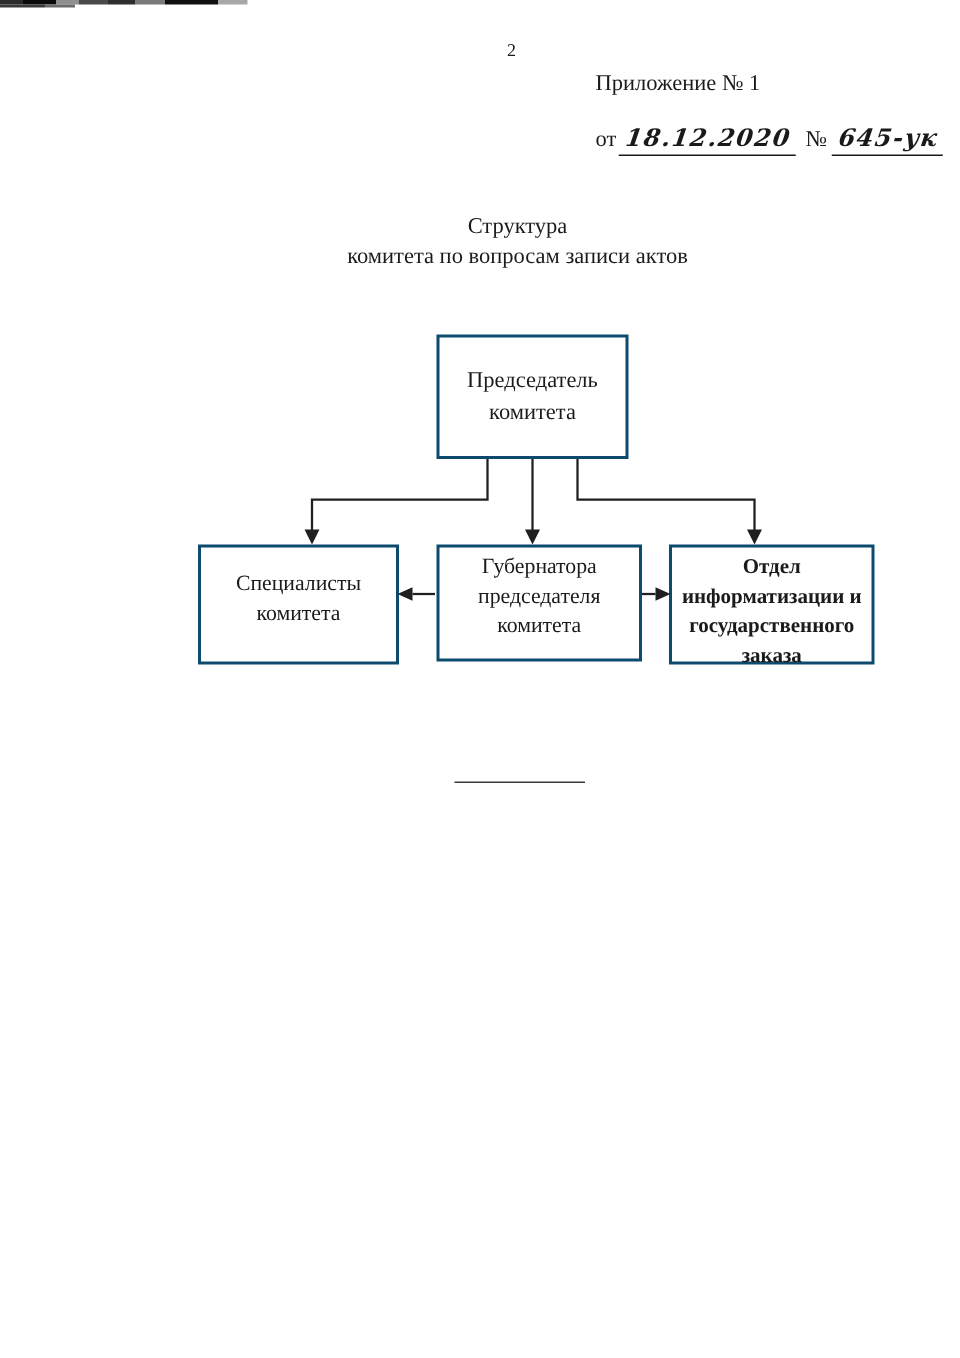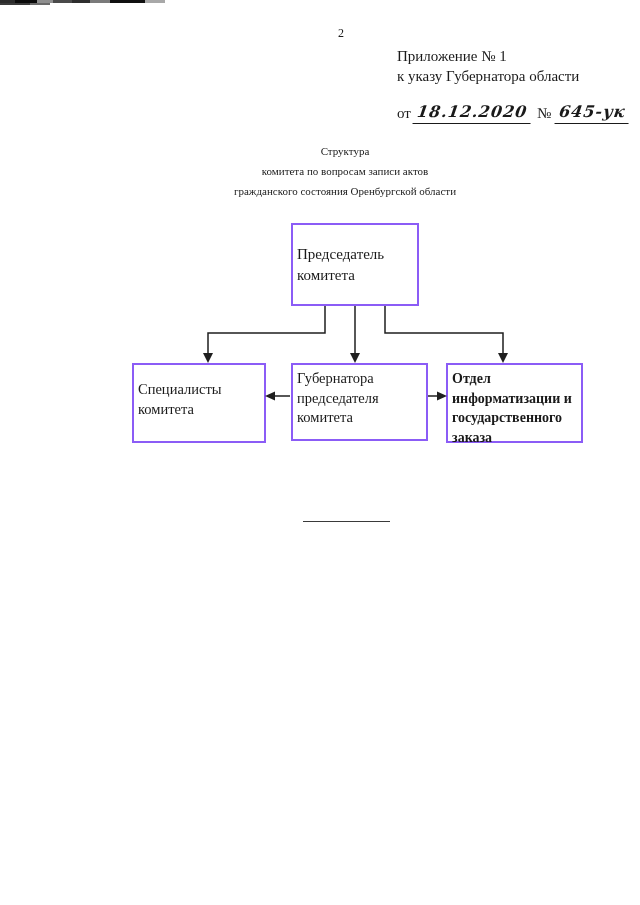--- a/index.html
+++ b/index.html
@@ -60,31 +60,32 @@
     transform: skewX(-8deg);
     display: inline-block;
     border-bottom: 1.3px solid #1a1a1a;
     padding: 0 5px 1px 3px;
     margin: 0 3px;
   }
   .no-sign { margin: 0 2px; }
 
   .doc-title {
     left: 105px; top: 141px; width: 480px;
-    font-size: 11px; line-height: 20px;
+    font-size: 15px; line-height: 20px;
     text-align: center;
   }
 
   .org-box {
     box-sizing: border-box;
-    border: 2px solid #8b5cf6;
+    border: 2px solid #0c4a6e;
     background: #ffffff;
     display: flex;
     align-items: center;
     justify-content: center;
+    text-align: center;
     font-size: 14.5px;
     line-height: 20px;
     padding: 2px 4px;
   }
   .org-box.top-align {
     align-items: flex-start;
     padding-top: 4px;
     line-height: 19.5px;
   }
   .box-chairman  { left: 291px; top: 223px; width: 128px; height: 83px; font-size: 15px; line-height: 21px; }
@@ -107,33 +108,31 @@
 
 <div class="page">
 
   <div class="abs scan-strip"></div>
   <div class="abs scan-strip-2"></div>
 
   <div class="abs page-number">2</div>
 
   <div class="abs appendix">
     <div>Приложение № 1</div>
-    <div>к указу Губернатора области</div>
     <div class="row3">
       <span>от</span>
       <span class="handwritten">18.12.2020</span>
       <span class="no-sign">№</span>
       <span class="handwritten">645-ук</span>
     </div>
   </div>
 
   <div class="abs doc-title">
     <div>Структура</div>
     <div>комитета по вопросам записи актов</div>
-    <div>гражданского состояния Оренбургской области</div>
   </div>
 
   <div class="abs org-box box-chairman">Председатель комитета</div>
   <div class="abs org-box box-specialists">Специалисты комитета</div>
   <div class="abs org-box top-align box-deputy">Губернатора председателя комитета</div>
   <div class="abs org-box top-align box-itdept">Отдел информатизации и государственного заказа</div>
 
   <svg class="abs connectors" width="640" height="905" viewBox="0 0 640 905">
     <g stroke="#1f1f1f" stroke-width="1.5" fill="none">
 

